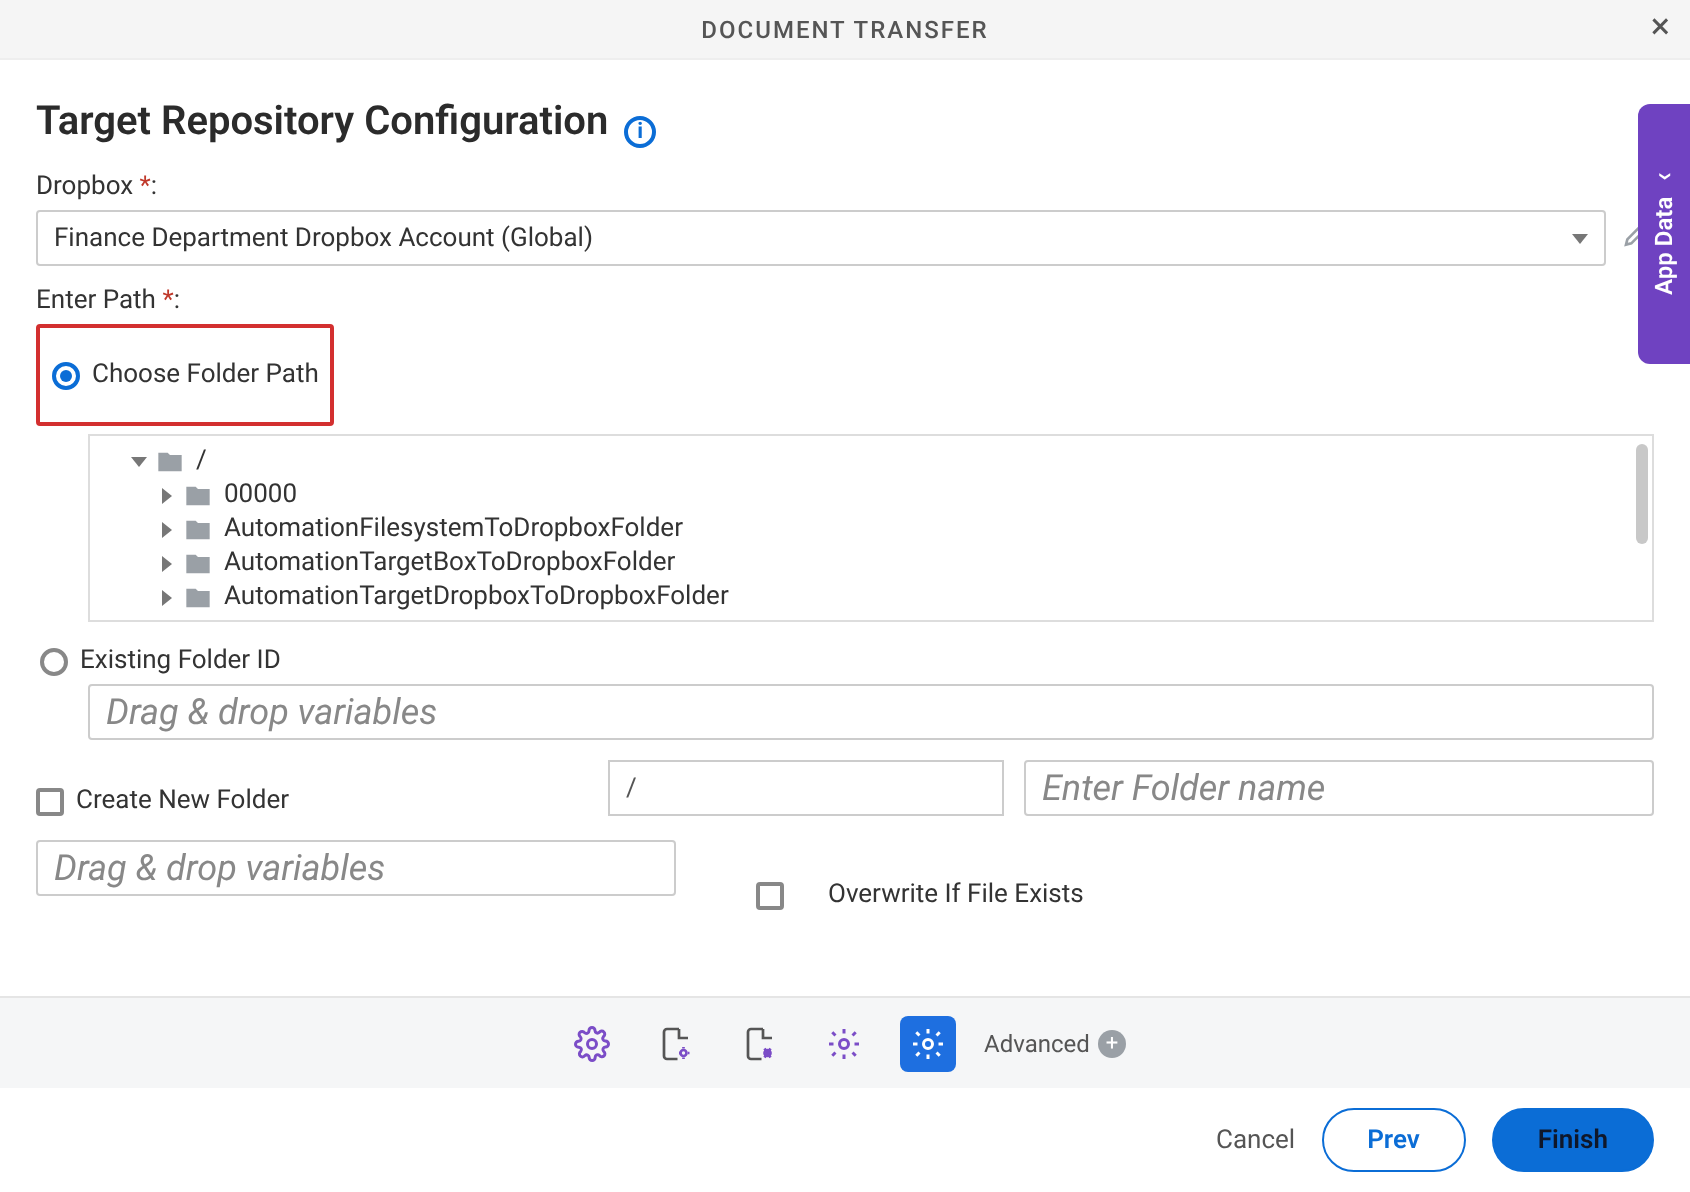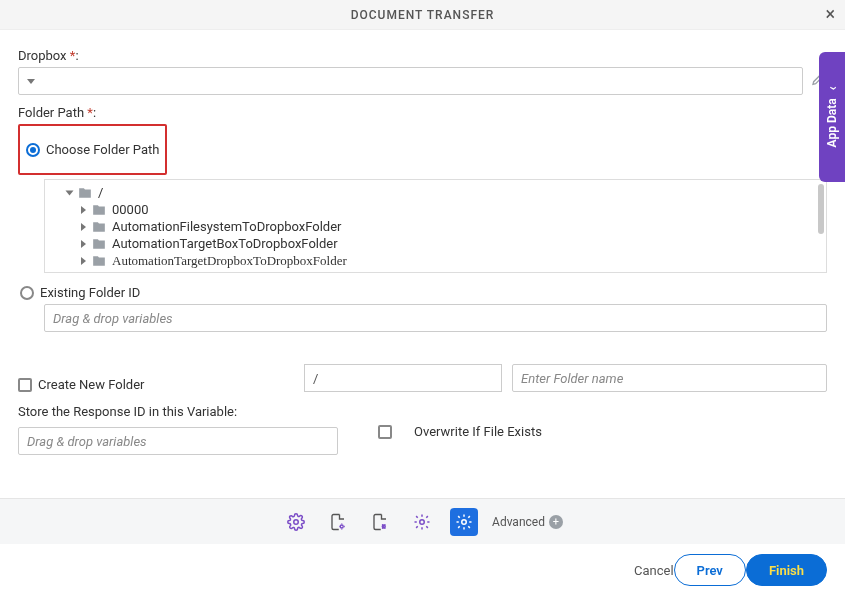--- a/index.html
+++ b/index.html
@@ -178,21 +178,21 @@
     height: 50px;
     background: #c8c8c8;
     border-radius: 3px;
   }
   .text-input {
     height: 28px;
     border: 1px solid #ccc;
     border-radius: 2px;
     padding: 0 8px;
     color: #333;
-    font-size: 13px;
+    font-size: 18px;
     display: flex;
     align-items: center;
     background: #fff;
   }
   .text-input.placeholder { color: #888; font-style: italic; }
   .row-existing-input {
     margin-left: 26px;
     margin-bottom: 10px;
   }
   .create-row {
@@ -211,21 +211,20 @@
     width: 198px;
     border: 1px solid #ccc;
     height: 28px;
     display: flex;
     align-items: center;
     padding: 0 8px;
     color: #555;
   }
   .create-row .folder-name-input {
     flex: 1;
-    margin-top: 22px;
   }
   .store-row {
     display: flex;
     gap: 40px;
     align-items: flex-start;
   }
   .store-col {
     display: flex;
     flex-direction: column;
     gap: 4px;
@@ -310,21 +309,21 @@
     align-items: center;
     justify-content: center;
     font-size: 11px;
     line-height: 1;
   }
   .button-row {
     height: 52px;
     display: flex;
     align-items: center;
     justify-content: flex-end;
-    gap: 0;
+    gap: 13px;
     padding: 0 18px;
   }
   .btn-link {
     color: #555;
     cursor: pointer;
     font-size: 13px;
   }
   .btn {
     height: 32px;
     padding: 0 22px;
@@ -336,51 +335,56 @@
     align-items: center;
     justify-content: center;
     border: 1px solid #0b6dd6;
   }
   .btn.outline {
     background: #fff;
     color: #0b6dd6;
   }
   .btn.primary {
     background: #0b6dd6;
-    color: #fde047;
+    color: #0f172a;
   }
 </style>
 </head>
 <body>
 
 <div class="titlebar">
   <span class="titlebar-title">DOCUMENT TRANSFER</span>
   <span class="titlebar-close">×</span>
 </div>
 
 <div class="content">
 
+  <div class="page-heading">
+    <h2>Target Repository Configuration</h2>
+    <span class="info-icon">i</span>
+  </div>
 
   <div class="field-label">
     <span>Dropbox</span> <span class="req">*</span>:
   </div>
   <div class="select-row">
     <div class="select">
+      <span>Finance Department Dropbox Account (Global)</span>
       <span class="select-caret"></span>
     </div>
     <span class="edit-icon">
       <svg viewBox="0 0 24 24" width="16" height="16" fill="none" stroke="currentColor" stroke-width="2">
           <path d="M12 20h9"></path>
           <path d="M16.5 3.5a2.121 2.121 0 013 3L7 19l-4 1 1-4 12.5-12.5z"></path>
         </svg>
     </span>
   </div>
 
   <div class="field-label">
-    <span>Folder Path</span> <span class="req">*</span>:
+    <span>Enter Path</span> <span class="req">*</span>:
   </div>
 
   <div class="highlight-box">
     <span class="radio">
         <span class="dot"></span>
       </span>
     <span>Choose Folder Path</span>
   </div>
 
   <div class="tree-panel">
@@ -413,21 +417,21 @@
     </div>
     <div class="tree-row child" style="padding-left:28px;">
       <span class="tree-caret"></span>
       <span class="folder-icon">
           <svg viewBox="0 0 24 24" fill="currentColor">
             <path d="M10 4H2v16h20V6H12l-2-2z"></path>
           </svg>
         </span>
       <span>AutomationTargetBoxToDropboxFolder</span>
     </div>
-    <div class="tree-row child" style="padding-left:28px;font-family:Liberation Serif, serif;">
+    <div class="tree-row child" style="padding-left:28px;">
       <span class="tree-caret"></span>
       <span class="folder-icon">
           <svg viewBox="0 0 24 24" fill="currentColor">
             <path d="M10 4H2v16h20V6H12l-2-2z"></path>
           </svg>
         </span>
       <span>AutomationTargetDropboxToDropboxFolder</span>
     </div>
     <div class="tree-scrollbar"></div>
   </div>
@@ -448,21 +452,20 @@
     <div class="slash-box">
       <span>/</span>
     </div>
     <div class="text-input placeholder folder-name-input" style="font-style:normal;">
       <span style="font-style:italic;">Enter Folder name</span>
     </div>
   </div>
 
   <div class="store-row">
     <div class="store-col">
-      <div class="field-label">Store the Response ID in this Variable:</div>
       <div class="text-input placeholder">
         <span>Drag &amp; drop variables</span>
       </div>
     </div>
     <div class="overwrite-col">
       <span class="checkbox"></span>
       <span>Overwrite If File Exists</span>
     </div>
   </div>
 

